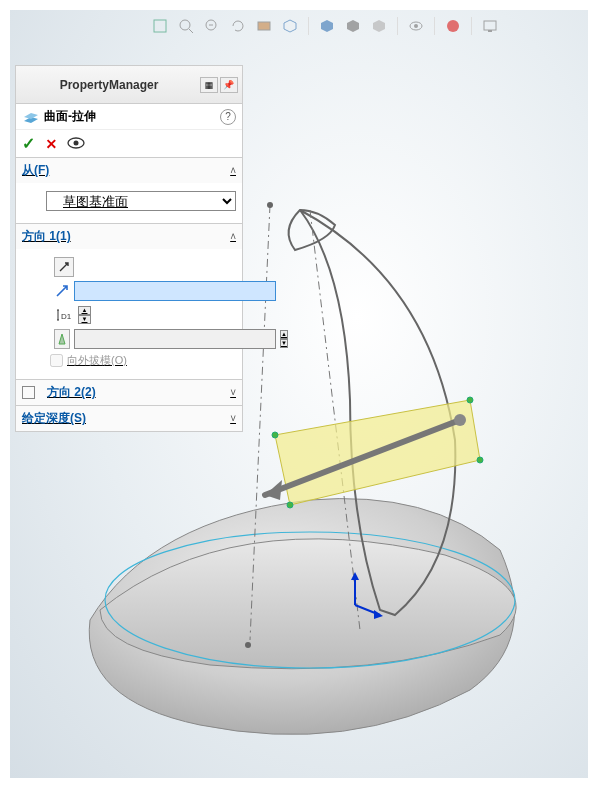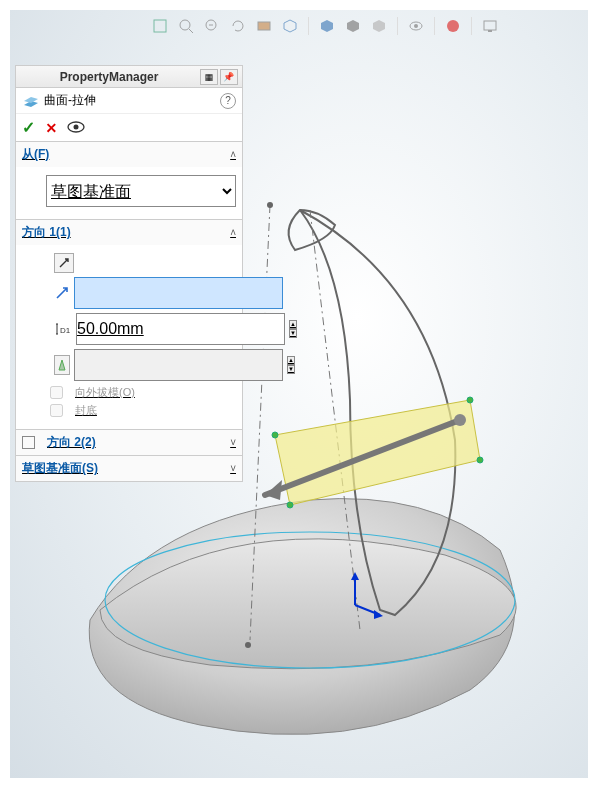--- a/index.html
+++ b/index.html
@@ -5,50 +5,50 @@
 * { box-sizing: border-box; margin: 0; padding: 0; font-family: "Microsoft YaHei", sans-serif; }
 body { width: 598px; height: 788px; background: #fff; position: relative; overflow: hidden; }
 
 
 .top-toolbar { position: absolute; top: 14px; left: 150px; right: 20px; height: 24px; display: flex; gap: 6px; align-items: center; z-index: 10; }
 .tb-icon { width: 20px; height: 20px; display: flex; align-items: center; justify-content: center; opacity: 0.75; cursor: pointer; }
 .tb-sep { width: 1px; height: 18px; background: #ddd; margin: 0 2px; }
 
 
 .panel { position: absolute; top: 65px; left: 15px; width: 228px; background: #fff; border: 1px solid #ccc; z-index: 20; font-size: 12px; }
-.panel-titlebar { background: linear-gradient(#f7f7f7,#e9e9e9); border-bottom: 1px solid #ccc; height: 22px; display: flex; align-items: center; padding: 0 4px; justify-content: flex-end; }
+.panel-titlebar { background: linear-gradient(#f7f7f7,#e9e9e9); border-bottom: 1px solid #ccc; height: 38px; display: flex; align-items: center; padding: 0 4px; justify-content: flex-end; }
 .panel-titlebar .title { flex: 1; text-align: center; font-weight: bold; color: #333; font-size: 12px; }
 .panel-titlebar .tb-btn { width: 18px; height: 16px; border: 1px solid #bbb; background: #f0f0f0; margin-left: 2px; font-size: 9px; display: flex; align-items: center; justify-content: center; }
 
 .feature-row { padding: 4px 6px; display: flex; align-items: center; gap: 4px; border-bottom: 1px solid #eee; }
 .feature-row .f-icon { width: 18px; height: 16px; }
-.feature-row .f-name { flex: 1; font-weight: normal; }
+.feature-row .f-name { flex: 1; font-weight: bold; }
 .feature-row .help { width: 16px; height: 16px; border: 1px solid #999; border-radius: 50%; font-size: 10px; display: flex; align-items: center; justify-content: center; color: #555; }
 
 .action-row { padding: 4px 6px; display: flex; align-items: center; gap: 10px; }
 .check { color: #1a8c1a; font-size: 16px; font-weight: bold; }
 .cross { color: #d00; font-size: 14px; font-weight: bold; }
 .eye { font-size: 14px; color: #444; }
 
 .section { border-top: 1px solid #ccc; text-decoration: underline; }
 .section-header { background: #fafafa; padding: 4px 6px; display: flex; align-items: center; cursor: pointer; }
 .section-header .lbl { flex: 1; font-weight: bold; color: #0a5aa6; }
 .section-header .chev { color: #555; font-size: 10px; }
 .section-body { padding: 4px 6px 8px 6px; }
 
 .field-row { display: flex; align-items: center; gap: 4px; margin: 4px 0; }
 .field-row .row-icon { width: 20px; height: 20px; display: flex; align-items: center; justify-content: center; margin-left: 32px; }
 .row-icon.box { border: 1px solid #aaa; background: #f3f3f3; }
-.field-row select, .field-row input[type=text] { flex: 1; height: 32px; border: 1px solid #888; font-size: 16px; padding: 0 0; background: #fff; }
+.field-row select, .field-row input[type=text] { flex: 1; height: 20px; border: 1px solid #888; font-size: 13px; padding: 0 12px; background: #fff; }
 .selected-input { background: #cfe6ff !important; border: 1px solid #3a8cd6 !important; }
 
 .spin { width: 13px; display: flex; flex-direction: column; }
 .spin div { height: 9px; border: 1px solid #888; background: #eee; font-size: 6px; line-height: 6px; text-align: center; }
 
-.checkbox-row { display: flex; align-items: center; gap: 12px; margin: 3px 0 3px 28px; font-size: 11px; color: #999; }
+.checkbox-row { display: flex; align-items: center; gap: 4px; margin: 3px 0 3px 28px; font-size: 11px; color: #999; }
 .checkbox-row input { margin: 0; }
 .sub-check { width: 13px; height: 13px; border: 1px solid #888; }
 
 
 .viewport { position: absolute; inset: 10px; background: radial-gradient(ellipse at 60% 40%, #ffffff 0%, #e8eef2 55%, #d5dee5 100%); z-index: 1; }
 
 svg.scene { position: absolute; top: 0; left: 0; width: 598px; height: 788px; z-index: 5; }
 
 </style>
 </head>
@@ -240,21 +240,20 @@
         </span>
         <input type="text" class="selected-input" value="" style="">
       </div>
       <div class="field-row">
         <span class="row-icon">
           <svg width="18" height="16">
               <path d="M3 3 L3 13 M2 3 L4 3 M2 13 L4 13" stroke="#333" stroke-width="1"></path>
               <text x="6" y="12" font-size="8" fill="#333">D1</text>
             </svg>
         </span>
-        <input type="text" value="50.00mm" style="">
         <div class="spin">
             <div>▲</div>
             <div>▼</div>
           </div>
       </div>
       <div class="field-row">
         <span class="row-icon box">
           <svg width="14" height="14">
               <path d="M4 12 L7 2 L10 12 Z" fill="#a8c8a8" stroke="#5a5"></path>
             </svg>
@@ -262,38 +261,34 @@
         <input type="text" disabled="" style="background: rgb(240, 240, 240); color: rgb(153, 153, 153);" value="">
         <div class="spin">
             <div>▲</div>
             <div>▼</div>
           </div>
       </div>
       <div class="checkbox-row">
         <input type="checkbox" disabled="" style="">
         <span>向外拔模(O)</span>
       </div>
-      <div class="checkbox-row">
-        <input type="checkbox" disabled="" style="">
-        <span>封底</span>
-      </div>
     </div>
   </div>
 
   <div class="section">
     <div class="section-header">
       <span class="sub-check"></span>
       <span class="lbl" style="margin-left:12px">方向 2(2)</span>
       <span class="chev">˅</span>
     </div>
   </div>
 
   <div class="section">
     <div class="section-header">
-      <span class="lbl">草图基准面(S)</span>
+      <span class="lbl">给定深度(S)</span>
       <span class="chev">˅</span>
     </div>
   </div>
 </div>
 
 <svg width="598" height="788" style="position:absolute;inset:0;z-index:999;pointer-events:none">
   <g fill="#fff">
 
     <g></g>
   </g>

